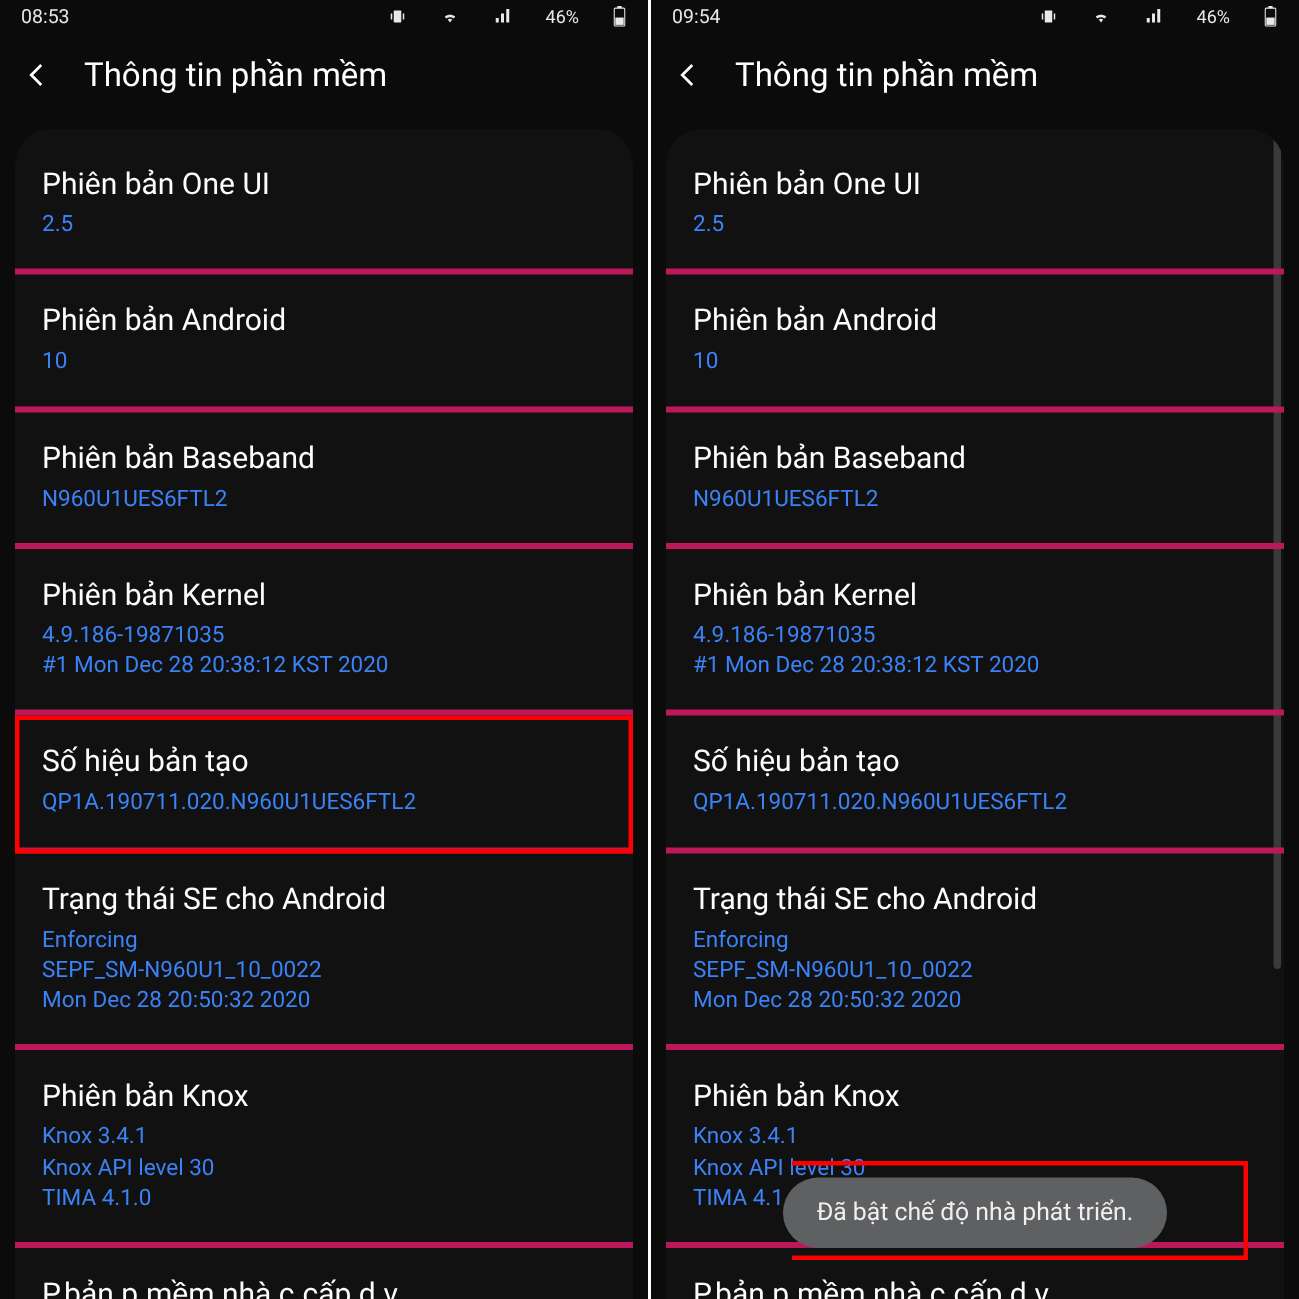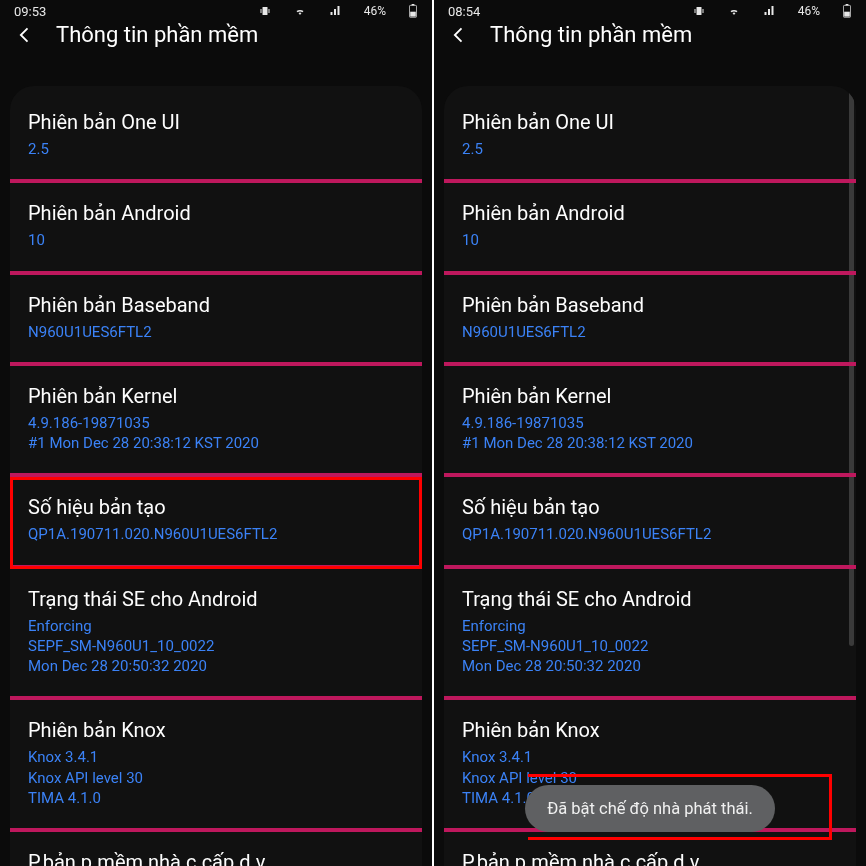--- a/index.html
+++ b/index.html
@@ -3,21 +3,21 @@
 <meta charset="utf-8">
 <style>
   * { margin: 0; padding: 0; box-sizing: border-box; }
   html, body { width: 866px; height: 866px; background: #fff; font-family: -apple-system, Roboto, "Segoe UI", Arial, sans-serif; overflow: hidden; }
   .wrap { display: flex; width: 866px; height: 866px; }
   .phone { width: 432px; height: 866px; background: #0b0b0b; position: relative; overflow: hidden; }
   .phone + .phone { margin-left: 2px; }
   .statusbar { height: 22px; display: flex; align-items: center; justify-content: space-between; padding: 0 14px 0 14px; color: #e8e8e8; font-size: 13px; }
   .statusbar .right { display: flex; align-items: center; gap: 22px; font-size: 12px; }
   .status-icon { display: inline-flex; align-items: center; }
-  .header { height: 56px; display: flex; align-items: flex-start; padding: 0 12px; gap: 18px; }
+  .header { height: 56px; display: flex; align-items: center; padding: 0 12px; gap: 18px; }
   .back { color: #fff; width: 26px; height: 26px; display: flex; align-items: center; justify-content: center; }
   .title { color: #fff; font-size: 22px; font-weight: 400; }
   .panel { margin: 8px 10px 0 10px; background: #111; border-radius: 24px 24px 0 0; padding: 6px 0 0 0; height: 780px; overflow: hidden; position: relative; }
   .item { padding: 18px 18px 20px 18px; border-bottom: 4px solid #be185d; position: relative; }
   .item:last-child { border-bottom: none; }
   .item .t { color: #fdfdfd; font-size: 20px; line-height: 1.25; }
   .item .v { color: #3b82f6; font-size: 15px; line-height: 1.35; margin-top: 4px; white-space: pre-line; }
   .highlight-red { outline: 3px solid #ff0000; outline-offset: -3px; }
   .scroll-ind { position: absolute; right: 2px; top: 0; width: 5px; height: 560px; background: #3a3a3a; border-radius: 3px; }
   .toast-wrap { position: absolute; left: 0; right: 0; bottom: 34px; display: flex; justify-content: center; pointer-events: none; }
@@ -25,21 +25,21 @@
   .toast-red { position: absolute; right: 34px; bottom: 26px; width: 304px; height: 66px; border: 3px solid #ff0000; border-left: none; pointer-events: none; }
   svg { display: block; }
 </style>
 </head>
 <body>
 
 <div class="wrap">
 
   <div class="phone">
     <div class="statusbar">
-      <span>09:53</span>
+      <span>08:53</span>
       <span class="right">
         <span class="status-icon">
             <svg width="12" height="12" viewBox="0 0 24 24" fill="#e8e8e8">
               <rect x="7" y="4" width="10" height="16" rx="1"></rect>
               <rect x="3" y="8" width="2" height="8"></rect>
               <rect x="19" y="8" width="2" height="8"></rect>
             </svg>
           </span>
         <span class="status-icon">
             <svg width="14" height="12" viewBox="0 0 24 24" fill="#e8e8e8">
@@ -107,21 +107,21 @@
           <div class="t">P.bản p.mềm nhà c.cấp d.v</div>
           <div class="v">SAOMC_SM-N960U1_OYM_XAA_QQ_0057
 25e1ccccb81c7ece
 XAA/XAA/VZW</div>
         </div>
       </div>
   </div>
 
   <div class="phone">
     <div class="statusbar">
-      <span>08:54</span>
+      <span>09:54</span>
       <span class="right">
         <span class="status-icon">
             <svg width="12" height="12" viewBox="0 0 24 24" fill="#e8e8e8">
               <rect x="7" y="4" width="10" height="16" rx="1"></rect>
               <rect x="3" y="8" width="2" height="8"></rect>
               <rect x="19" y="8" width="2" height="8"></rect>
             </svg>
           </span>
         <span class="status-icon">
             <svg width="14" height="12" viewBox="0 0 24 24" fill="#e8e8e8">
@@ -191,17 +191,17 @@
         <div class="t">P.bản p.mềm nhà c.cấp d.v</div>
         <div class="v">SAOMC_SM-N960U1_OYM_XAA_QQ_0057
 25e1ccccb81c7ece
 XAA/XAA/VZW</div>
       </div>
 
     </div>
 
     <div class="toast-red"></div>
     <div class="toast-wrap">
-      <div class="toast">Đã bật chế độ nhà phát thái.</div>
+      <div class="toast">Đã bật chế độ nhà phát triển.</div>
     </div>
   </div>
 
 </div>
 
 </body></html>

